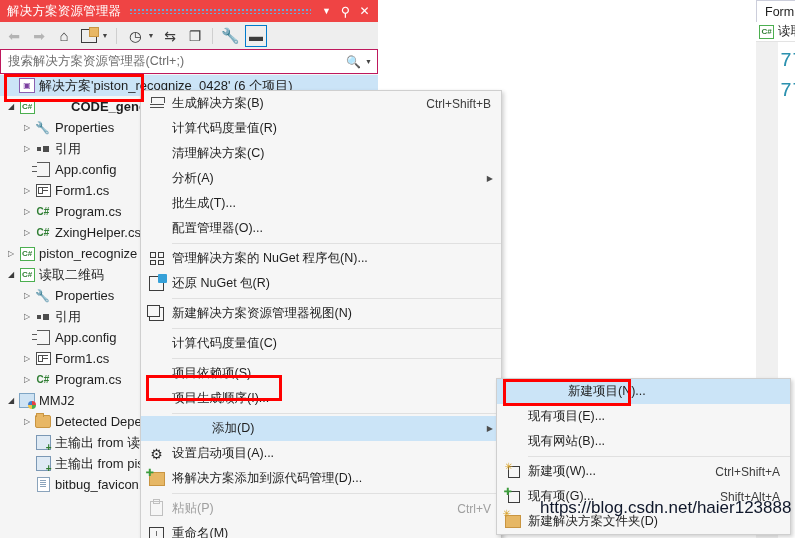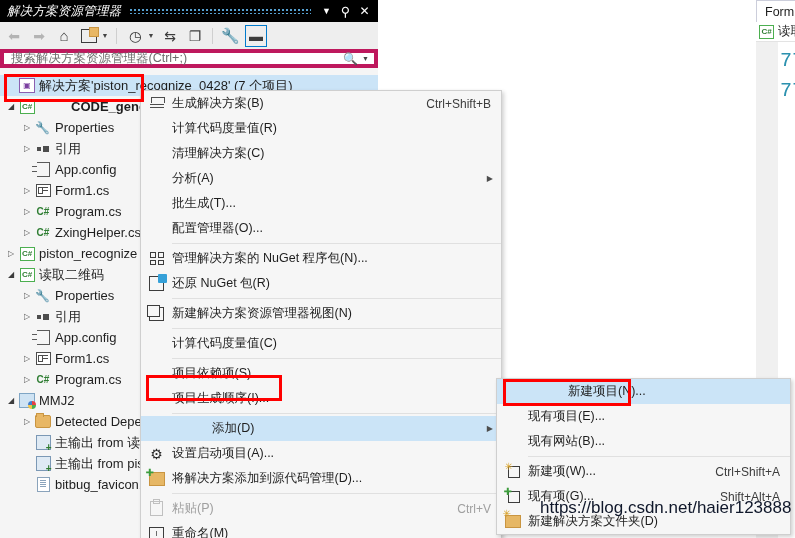--- a/index.html
+++ b/index.html
@@ -8,39 +8,39 @@
     background:#ffffff;
     font-family:"Liberation Sans","DejaVu Sans",sans-serif;
     font-size:12px;color:#1e1e1e;
     -webkit-font-smoothing:antialiased;
   }
   .abs{position:absolute;}
 
   
   #solution-explorer{left:0;top:0;width:378px;height:538px;background:#f5f5f5;}
   #se-titlebar{
-    left:0;top:0;width:378px;height:22px;background:#000000;color:#ffffff;
-    display:flex;align-items:center;font-style:italic;
+    left:0;top:0;width:378px;height:22px;background:#ef4444;color:#ffffff;
+    display:flex;align-items:center;
   }
   #se-title{font-size:12.5px;padding-left:7px;white-space:nowrap;letter-spacing:.2px;}
   #se-dots{flex:1;height:100%;position:relative;}
   #se-dots::after{
     content:"";position:absolute;left:8px;right:6px;top:8px;height:6px;
     background-image:radial-gradient(#5fb3e8 1px, transparent 1.2px);
     background-size:4px 4px;opacity:.9;
   }
   .se-tb-btn{width:19px;height:22px;display:flex;align-items:center;justify-content:center;color:#fff;font-size:11px;}
 
   #se-toolbar{left:0;top:22px;width:378px;height:27px;background:#eeeeee;border-bottom:1px solid #e2e2e2;
     display:flex;align-items:center;}
   .tbi{width:22px;height:22px;display:flex;align-items:center;justify-content:center;margin-left:3px;}
   .tb-sep{width:1px;height:16px;background:#cfcfcf;margin:0 4px 0 6px;}
   .tb-caret{width:10px;height:22px;display:flex;align-items:center;justify-content:center;font-size:7px;color:#444;}
 
-  #se-search{left:0;top:49px;width:378px;height:19px;background:#ffffff;border:4px solid #be185d;
+  #se-search{left:0;top:49px;width:378px;height:25px;background:#ffffff;border:1px solid #be185d;
     box-sizing:border-box;display:flex;align-items:center;}
   #se-search-text{flex:1;padding-left:7px;font-size:12.5px;color:#6d6d6d;white-space:nowrap;}
   #se-search-icon{width:22px;display:flex;align-items:center;justify-content:center;color:#333;}
   #se-search-caret{width:12px;font-size:7px;color:#444;display:flex;align-items:center;}
 
   
   #se-tree{left:0;top:75px;width:378px;height:463px;overflow:hidden;background:#f5f5f5;}
   .row{height:21px;display:flex;align-items:center;white-space:nowrap;font-size:13px;color:#1e1e1e;}
   .row.sel{background:#cbe4f7;}
   .exp{width:14px;height:21px;display:flex;align-items:center;justify-content:center;color:#5a5a5a;font-size:8px;}
@@ -181,21 +181,21 @@
     <span id="se-search-icon">🔍</span>
     <span id="se-search-caret">▼</span>
   </div>
 
   <div class="abs" id="se-tree">
       <div class="row sel" style="padding-left: 4px;">
         <span class="exp"></span>
         <span class="ico">
           <span class="sln-ico">▣</span>
         </span>
-        <span class="lbl">解决方案'piston_recognize_0428' (7 个项目)</span>
+        <span class="lbl">解决方案'piston_recognize_0428' (6 个项目)</span>
       </div>
       <div class="row" style="padding-left: 4px;">
         <span class="exp open">◢</span>
         <span class="ico">
           <span class="cs-ico">C#</span>
         </span>
         <span class="lbl bold">CODE_generate</span>
       </div>
       <div class="row" style="padding-left: 20px;">
         <span class="exp">▷</span>

